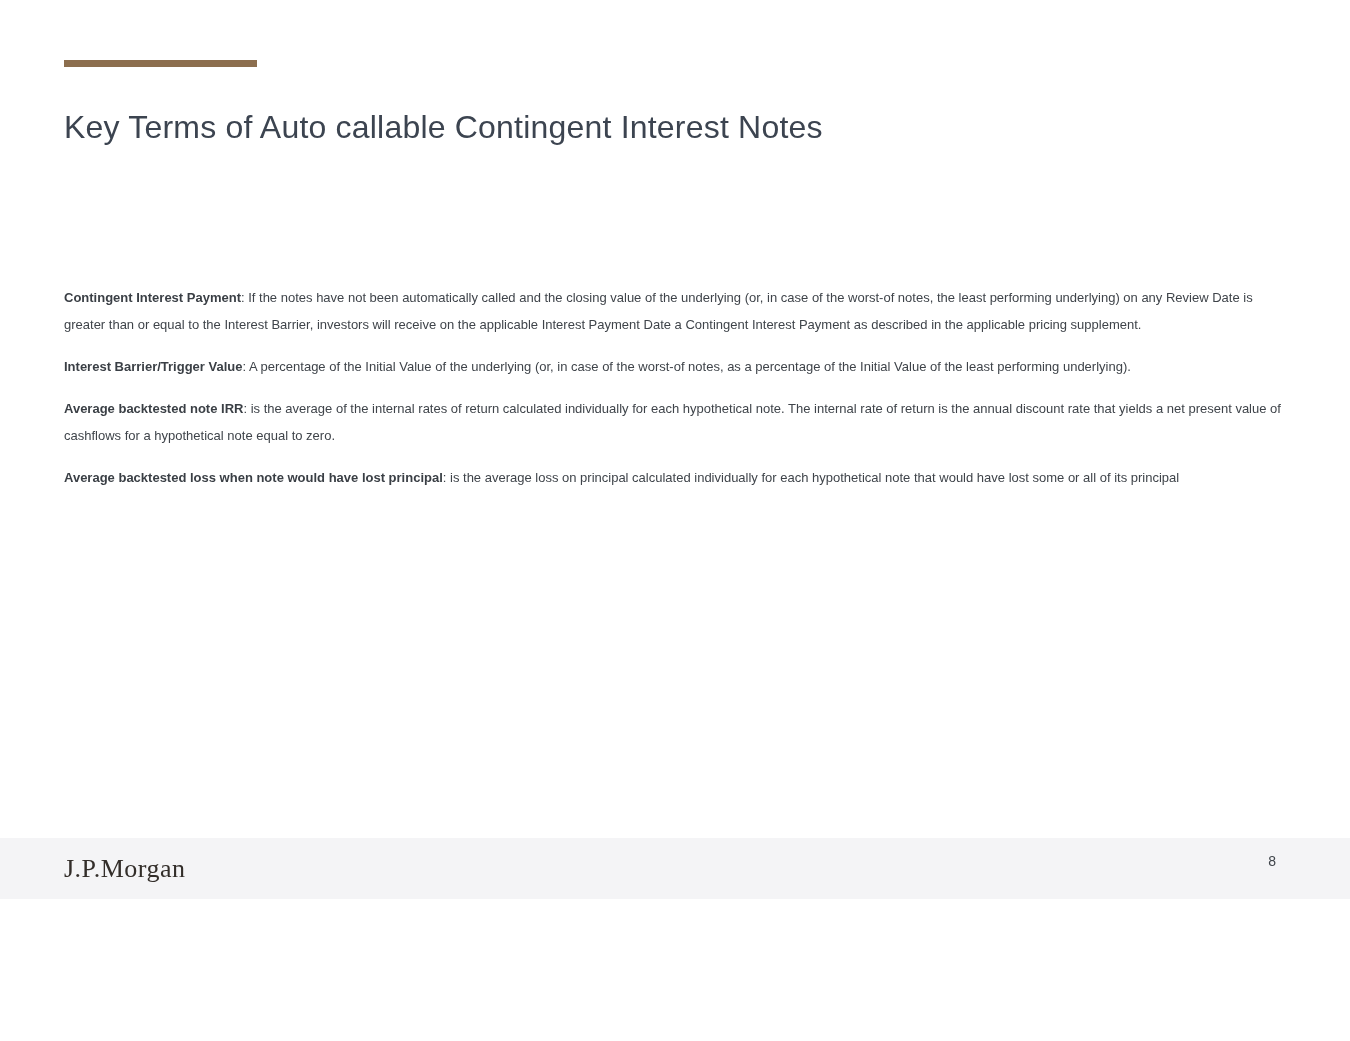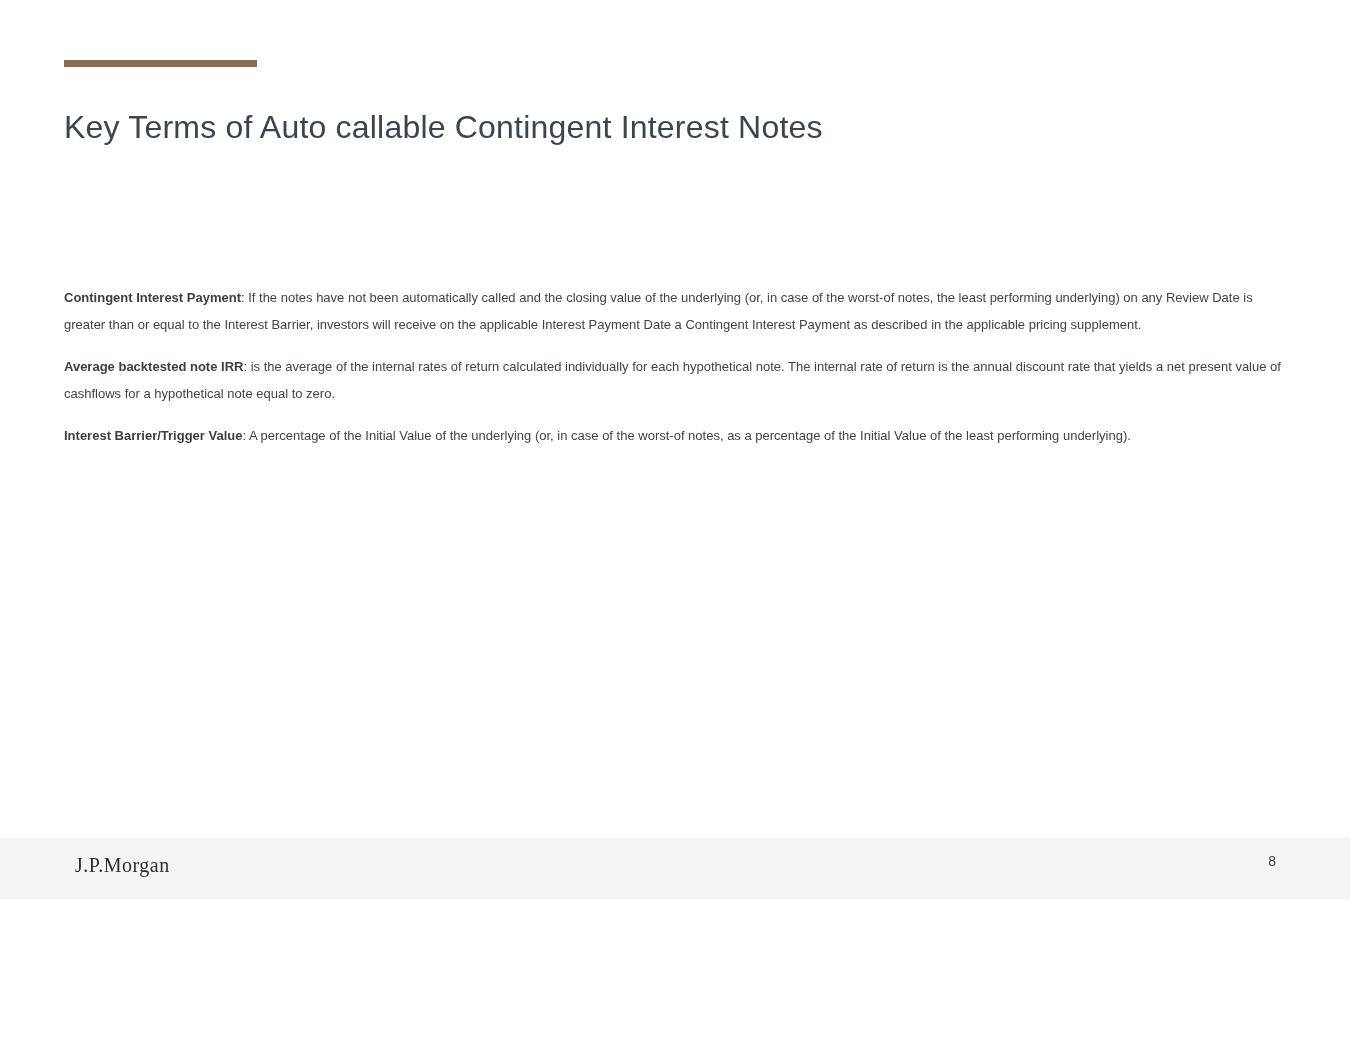--- a/index.html
+++ b/index.html
@@ -56,24 +56,24 @@
   .footer {
     position: absolute;
     left: 0;
     bottom: 0;
     width: 100%;
     height: 61px;
     background: #f4f4f6;
   }
   .logo {
     position: absolute;
-    left: 75px;
+    left: 64px;
     top: 16px;
     font-family: "Liberation Serif", serif;
-    font-size: 20px;
+    font-size: 26px;
     letter-spacing: 0.5px;
     color: #332e2a;
   }
   .page-number {
     position: absolute;
     right: 74px;
     top: 15px;
     font-size: 14px;
     color: #3f444a;
   }
@@ -82,22 +82,23 @@
 <body>
 
 <div class="slide">
 
   <div class="accent-bar"></div>
 
   <h1 class="slide-title">Key Terms of Auto callable Contingent Interest Notes</h1>
 
   <div class="content">
     <p><span class="term">Contingent Interest Payment</span><span>: If the notes have not been automatically called and the closing value of the underlying (or, in case of the worst-of notes, the least performing underlying) on any Review Date is greater than or equal to the Interest Barrier, investors will receive on the applicable Interest Payment Date a Contingent Interest Payment as described in the applicable pricing supplement.</span></p>
+    <p><span class="term">Interest Barrier/Trigger Value</span><span>: A percentage of the Initial Value of the underlying (or, in case of the worst-of notes, as a percentage of the Initial Value of the least performing underlying).</span></p>
     <p><span class="term">Average backtested note IRR</span><span>: is the average of the internal rates of return calculated individually for each hypothetical note. The internal rate of return is the annual discount rate that yields a net present value of cashflows for a hypothetical note equal to zero.</span></p>
-    <p><span class="term">Interest Barrier/Trigger Value</span><span>: A percentage of the Initial Value of the underlying (or, in case of the worst-of notes, as a percentage of the Initial Value of the least performing underlying).</span></p>
+    <p><span class="term">Average backtested loss when note would have lost principal</span><span>: is the average loss on principal calculated individually for each hypothetical note that would have lost some or all of its principal</span></p>
   </div>
 
   <div class="footer">
     <span class="logo">J.P.Morgan</span>
     <span class="page-number">8</span>
   </div>
 
 </div>
 
 </body></html>

